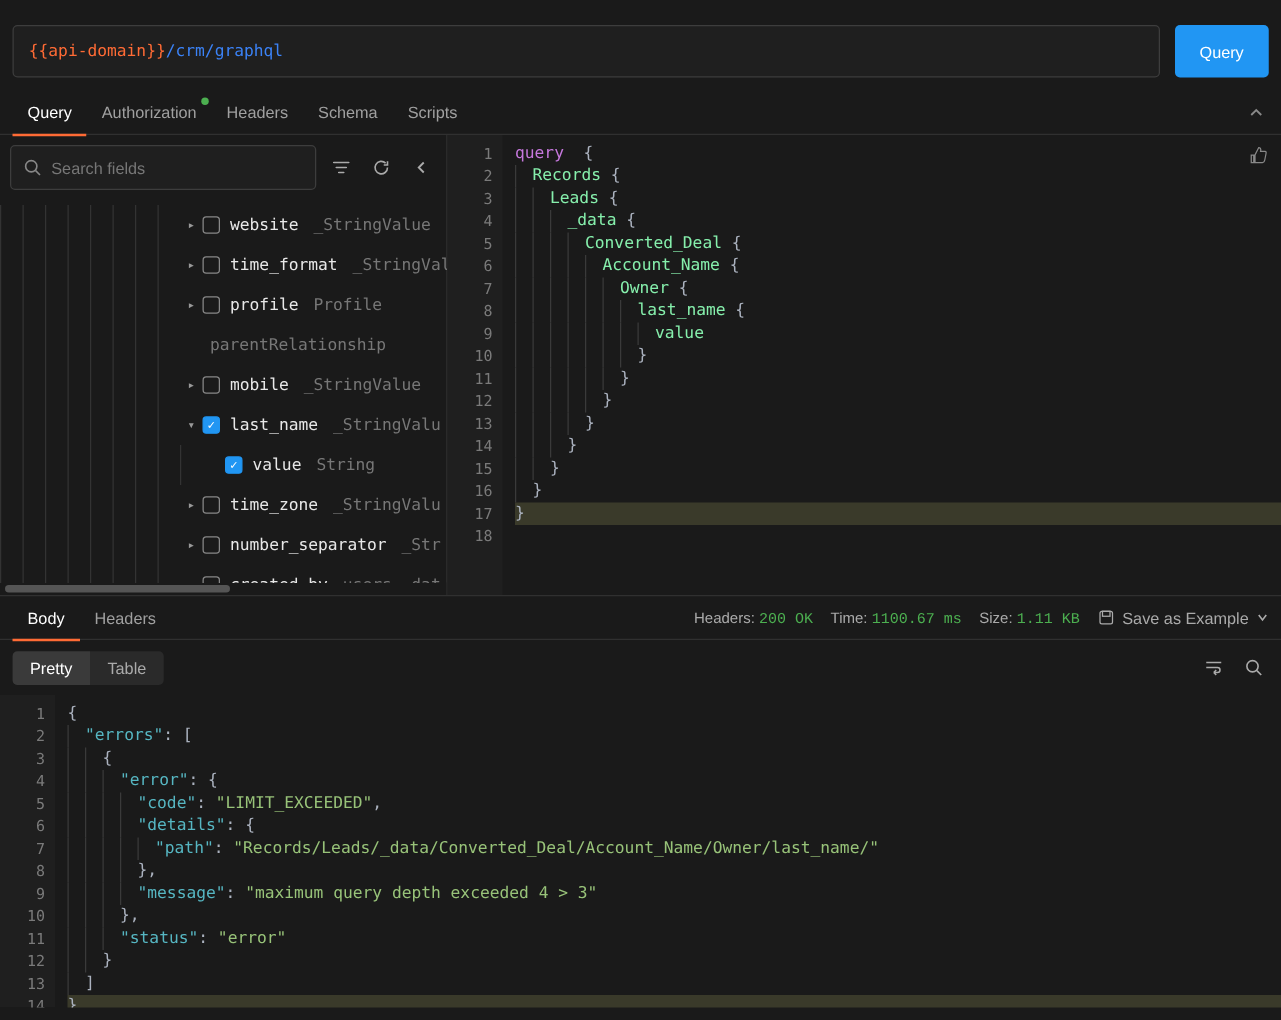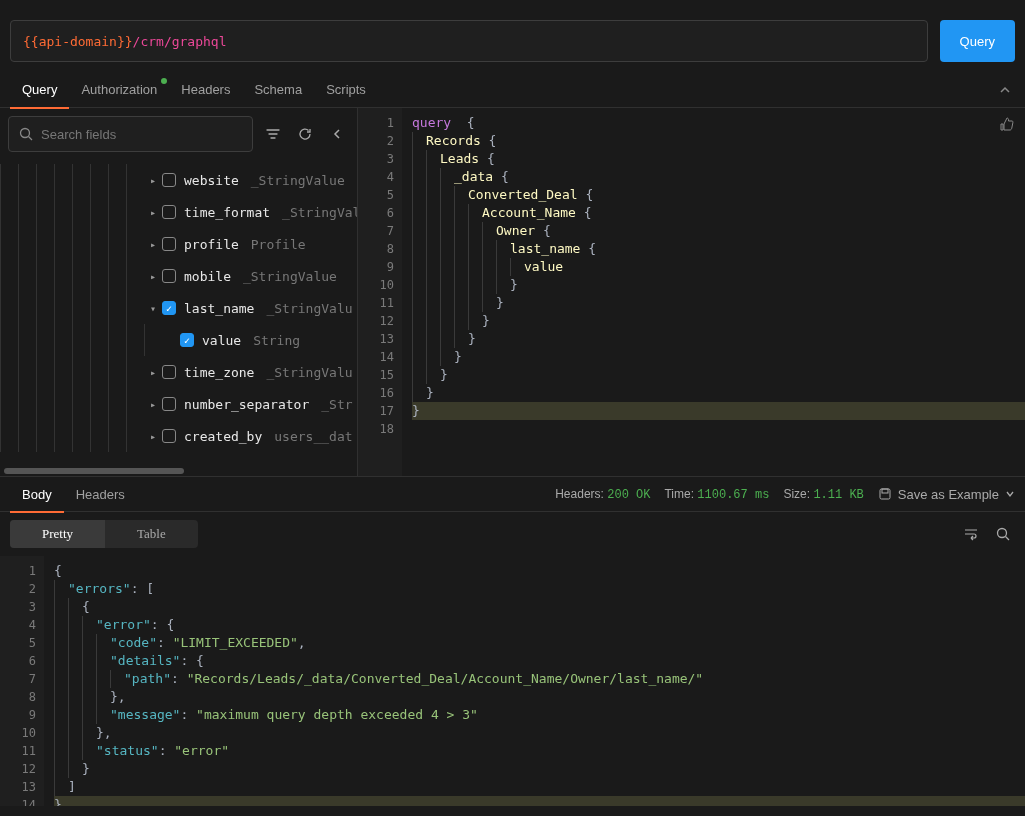--- a/index.html
+++ b/index.html
@@ -3,21 +3,21 @@
 <meta charset="utf-8">
 <style>
   * { box-sizing: border-box; margin: 0; padding: 0; }
   html, body { width: 1025px; height: 816px; background: #1a1a1a; color: #c8c8c8; font-family: -apple-system, BlinkMacSystemFont, "Segoe UI", Helvetica, Arial, sans-serif; font-size: 13px; overflow: hidden; }
   .mono { font-family: ui-monospace, SFMono-Regular, Menlo, Consolas, monospace; }
 
   
   .url-row { display: flex; align-items: center; gap: 12px; padding: 20px 10px 10px 10px; }
   .url-input { flex: 1; background: #1f1f1f; border: 1px solid #3d3d3d; border-radius: 4px; height: 42px; display: flex; align-items: center; padding: 0 12px; font-size: 13px; }
   .url-input .tpl { color: #ff6b35; }
-  .url-input .rest { color: #ec4899; }
+  .url-input .rest { color: #3b82f6; }
   .query-btn { background: #2196f3; color: #fff; border: none; border-radius: 4px; height: 42px; padding: 0 20px; font-size: 13px; font-weight: 500; cursor: pointer; display:flex; align-items:center; }
 
   
   .tabs { display: flex; align-items: center; border-bottom: 1px solid #303030; padding: 0 10px; position: relative; height: 36px; }
   .tab { padding: 0 12px; height:36px; display:flex; align-items:center; color: #a0a0a0; cursor: pointer; position: relative; }
   .tab.active { color: #fff; }
   .tab.active::after { content:""; position:absolute; bottom:-1px; left:0; right:0; height:2px; background:#ff6b35; }
   .dot { width:6px; height:6px; border-radius:50%; background:#4caf50; position:absolute; top:6px; right:2px; }
   .tabs .spacer { flex:1; }
   .chev { color:#888; cursor:pointer; padding:4px; }
@@ -47,38 +47,38 @@
   .hscroll .thumb { position:absolute; left:4px; top:2px; height:6px; width:180px; background:#555; border-radius:3px; }
 
   
   .editor-col { flex:1; display:flex; flex-direction:column; }
   .editor-body { flex:1; display:flex; overflow:hidden; position:relative; }
   .gutter { background:#1f1f1f; color:#7a7a7a; text-align:right; padding:6px 8px 6px 0; font-size:12px; line-height:18px; user-select:none; width:44px; }
   .code { flex:1; padding:6px 0 6px 10px; font-size:13px; line-height:18px; white-space:pre; }
   .code .line { height:18px; display:flex; }
   .ind { display:inline-block; width:14px; height:18px; border-left:1px solid #3a3a3a; }
   .kw { color:#c678dd; }
-  .fld { color:#fef9c3; }
+  .fld { color:#86efac; }
   .pun { color:#abb2bf; }
   .hl { background:#3a3a2a; }
   .thumbs { position:absolute; top:8px; right:10px; color:#888; cursor:pointer; }
 
   .vars-bar { height:30px; border-top:1px solid #303030; display:flex; align-items:center; justify-content:space-between; padding:0 10px; color:#aaa; }
 
   
   .resp-head { display:flex; align-items:center; border-top:1px solid #303030; border-bottom:1px solid #303030; height:36px; padding:0 10px;text-align:center; }
   .resp-head .tab { padding:0 12px; }
   .resp-head .spacer { flex:1; }
   .status-block { display:flex; align-items:center; gap:14px; font-size:12px; color:#aaa; }
   .sv { color:#4caf50;font-family:Liberation Mono, monospace; }
   .save-ex { display:flex; align-items:center; gap:6px; color:#aaa; cursor:pointer; margin-left:14px; }
 
   .resp-toolbar { display:flex; align-items:center; height:44px; padding:0 10px; gap:8px; }
   .seg { display:flex; background:#2a2a2a; border-radius:4px; overflow:hidden; }
-  .seg-btn { padding:6px 32px; color:#aaa; cursor:pointer;font-family:Liberation Serif, serif; }
+  .seg-btn { padding:6px 14px; color:#aaa; cursor:pointer; }
   .seg-btn.active { background:#3a3a3a; color:#fff; }
   .resp-toolbar .spacer { flex:1; }
 
   .resp-body { display:flex; height: 250px; overflow:hidden; }
   .resp-body .gutter { width:44px; }
   .jkey { color:#56b6c2; }
   .jstr { color:#98c379; }
   .jpun { color:#abb2bf; }
 
   svg { display:block; }
@@ -180,20 +180,34 @@
               <div class="guide"></div>
               <div class="guide"></div>
               <div class="guide"></div>
               <div class="guide"></div>
               <div class="guide"></div>
             </div>
             <div class="twist">▸</div>
             <div class="cb"></div>
             <span class="fname">profile</span>
             <span class="ftype">Profile</span>
+          </div>
+          <div class="row">
+            <div class="guides">
+              <div class="guide"></div>
+              <div class="guide"></div>
+              <div class="guide"></div>
+              <div class="guide"></div>
+              <div class="guide"></div>
+              <div class="guide"></div>
+              <div class="guide"></div>
+              <div class="guide"></div>
+            </div>
+            <div style="width: 24px;"></div>
+            <span class="ftype" style="margin-left: 0px;">parentRelationship</span>
           </div>
           <div class="row">
             <div class="guides">
               <div class="guide"></div>
               <div class="guide"></div>
               <div class="guide"></div>
               <div class="guide"></div>
               <div class="guide"></div>
               <div class="guide"></div>
               <div class="guide"></div>

